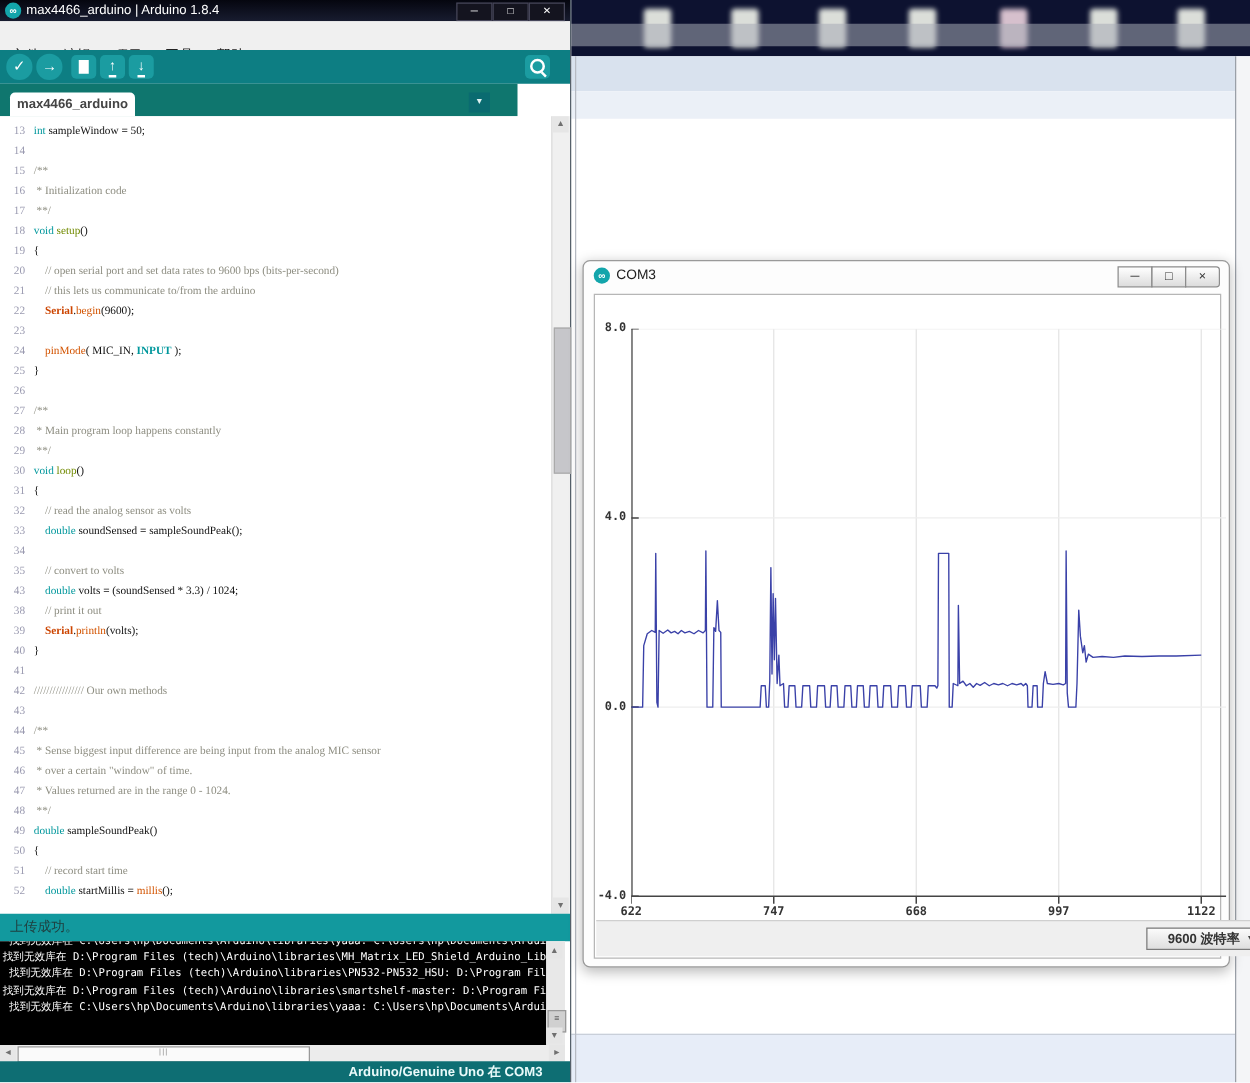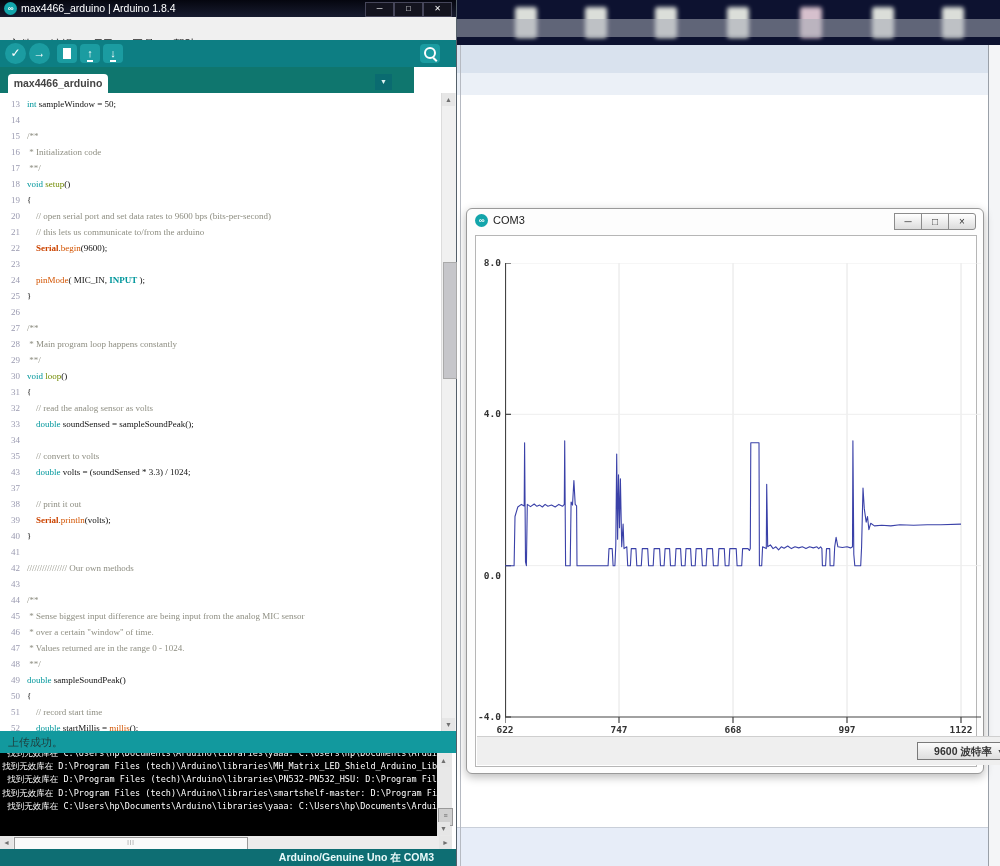--- a/index.html
+++ b/index.html
@@ -132,21 +132,20 @@
           <div class="ed-row"><span class="ed-num">27</span><span class="t-c">/**</span></div>
           <div class="ed-row"><span class="ed-num">28</span><span class="t-c"> * Main program loop happens constantly</span></div>
           <div class="ed-row"><span class="ed-num">29</span><span class="t-c"> **/</span></div>
           <div class="ed-row"><span class="ed-num">30</span><span class="t-k">void</span><span class="t-p"> </span><span class="t-f">loop</span><span class="t-p">()</span></div>
           <div class="ed-row"><span class="ed-num">31</span><span class="t-p">{</span></div>
           <div class="ed-row"><span class="ed-num">32</span><span class="t-p">    </span><span class="t-c">// read the analog sensor as volts</span></div>
           <div class="ed-row"><span class="ed-num">33</span><span class="t-p">    </span><span class="t-k">double</span><span class="t-p"> soundSensed = sampleSoundPeak();</span></div>
           <div class="ed-row"><span class="ed-num">34</span></div>
           <div class="ed-row"><span class="ed-num">35</span><span class="t-p">    </span><span class="t-c">// convert to volts</span></div>
           <div class="ed-row"><span class="ed-num">43</span><span class="t-p">    </span><span class="t-k">double</span><span class="t-p"> volts = (soundSensed * 3.3) / 1024;</span></div>
-          <div class="ed-row"><span class="ed-num">37</span></div>
           <div class="ed-row"><span class="ed-num">38</span><span class="t-p">    </span><span class="t-c">// print it out</span></div>
           <div class="ed-row"><span class="ed-num">39</span><span class="t-p">    </span><span class="t-s">Serial</span><span class="t-p">.</span><span class="t-o">println</span><span class="t-p">(volts);</span></div>
           <div class="ed-row"><span class="ed-num">40</span><span class="t-p">}</span></div>
           <div class="ed-row"><span class="ed-num">41</span></div>
           <div class="ed-row"><span class="ed-num">42</span><span class="t-c">//////////////// Our own methods</span></div>
           <div class="ed-row"><span class="ed-num">43</span></div>
           <div class="ed-row"><span class="ed-num">44</span><span class="t-c">/**</span></div>
           <div class="ed-row"><span class="ed-num">45</span><span class="t-c"> * Sense biggest input difference are being input from the analog MIC sensor</span></div>
           <div class="ed-row"><span class="ed-num">46</span><span class="t-c"> * over a certain "window" of time.</span></div>
           <div class="ed-row"><span class="ed-num">47</span><span class="t-c"> * Values returned are in the range 0 - 1024.</span></div>
@@ -215,21 +214,21 @@
             <line x1="456" y1="454" x2="456" y2="460" stroke="#444" stroke-width="1.2"></line>
             <line x1="0" y1="0" x2="6" y2="0" stroke="#444" stroke-width="1.2"></line>
             <line x1="0" y1="151.33333333333334" x2="6" y2="151.33333333333334" stroke="#444" stroke-width="1.2"></line>
             <line x1="0" y1="302.6666666666667" x2="6" y2="302.6666666666667" stroke="#444" stroke-width="1.2"></line>
             <line x1="0" y1="454" x2="6" y2="454" stroke="#444" stroke-width="1.2"></line>
             <polyline points="0.0,302.7 9.1,302.7 10.0,253.5 12.8,244.0 16.4,241.4 19.2,242.9 19.6,179.7 20.5,298.9 21.4,302.7 22.3,241.4 25.5,243.6 29.2,241.0 31.9,243.3 34.7,242.1 37.4,244.0 40.1,241.4 42.9,243.3 46.5,242.1 50.2,244.0 53.8,241.4 57.5,243.3 59.3,241.4 59.7,177.8 60.6,302.7 65.2,302.7 66.1,239.1 67.5,242.1 68.9,217.5 70.2,241.4 71.6,242.9 72.0,302.7 103.1,302.7 104.0,285.6 107.2,285.6 108.1,302.7 109.9,302.7 110.8,281.9 111.7,191.1 112.6,276.2 113.5,211.9 114.5,264.8 115.4,215.7 116.7,283.8 118.1,261.1 119.0,285.6 121.8,283.8 122.7,302.7 125.4,302.7 126.3,285.6 130.9,285.6 131.8,302.7 136.3,302.7 137.3,285.6 142.7,285.6 143.6,302.7 148.2,302.7 149.1,285.6 154.6,285.6 155.5,302.7 159.1,302.7 160.1,285.6 164.6,285.6 165.5,302.7 170.1,302.7 171.0,285.6 175.6,285.6 176.5,302.7 180.1,302.7 181.0,285.6 185.6,285.6 186.5,302.7 190.2,302.7 191.1,285.6 196.5,285.6 197.4,302.7 201.1,302.7 202.0,285.6 207.5,285.6 208.4,302.7 213.0,302.7 213.9,285.6 219.3,285.6 220.2,302.7 223.9,302.7 224.8,285.6 231.2,285.6 232.1,302.7 236.7,302.7 237.6,285.6 243.0,285.6 244.4,287.5 245.3,285.6 245.8,179.7 254.0,179.7 254.4,302.7 256.7,302.7 257.6,283.8 261.3,285.6 261.7,221.3 262.7,283.8 265.4,281.9 268.1,285.6 270.9,283.8 273.6,286.8 276.3,283.8 279.1,285.3 282.7,283.0 286.4,285.6 290.0,283.8 293.7,284.9 297.3,283.8 301.0,285.6 304.6,283.8 308.3,284.9 311.9,283.8 313.7,285.6 315.6,283.8 316.9,285.6 317.4,302.7 320.6,302.7 321.5,285.6 324.7,285.6 325.1,302.7 328.8,302.7 329.7,283.8 331.1,274.3 332.9,283.8 337.4,284.5 342.0,283.8 345.6,284.9 347.5,283.8 347.9,177.8 348.8,291.3 349.8,302.7 355.7,302.7 356.6,283.8 358.0,225.1 359.3,245.9 361.2,259.2 362.5,253.5 363.9,266.7 365.7,260.3 369.4,262.9 376.7,262.2 385.8,262.9 394.9,261.8 408.6,262.2 422.3,261.8 435.9,261.8 456.0,261.1" fill="none" stroke="#3a41a8" stroke-width="1.1" stroke-linejoin="round"></polyline>
           </svg></div>
       <div id="plot-labels">
           <div class="ylab" style="top: 21px;">8.0</div>
           <div class="ylab" style="top: 172.333px;">4.0</div>
-          <div class="ylab" style="top: 323.667px; margin-top: 10px;">0.0</div>
+          <div class="ylab" style="top: 323.667px;">0.0</div>
           <div class="ylab" style="top: 475px;">-4.0</div>
           <div class="xlab" style="left: 14px; top: 488px;">622</div>
           <div class="xlab" style="left: 128px; top: 488px;">747</div>
           <div class="xlab" style="left: 242px; top: 488px;">668</div>
           <div class="xlab" style="left: 356px; top: 488px;">997</div>
           <div class="xlab" style="left: 470px; top: 488px;">1122</div>
         </div>
       <div id="pl-bottombar">
         <div id="baud-combo">
           <span>9600 波特率</span>

